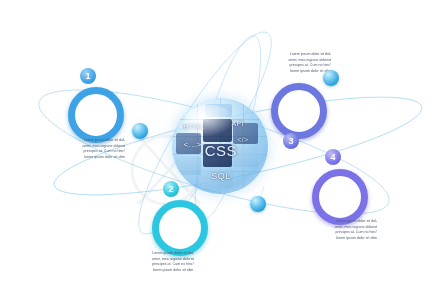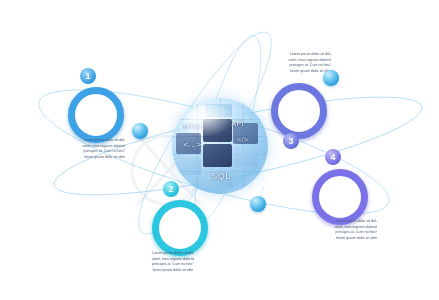--- a/index.html
+++ b/index.html
@@ -87,20 +87,21 @@
     <div class="tile dk" style="left:32%;top:22%;width:30%;height:24%"></div>
     <div class="tile md" style="left:64%;top:26%;width:26%;height:22%"></div>
     <div class="tile dk" style="left:32%;top:48%;width:30%;height:24%"></div>
     <div class="tile lt" style="left:4%;top:60%;width:26%;height:20%"></div>
     <div class="tile lt" style="left:64%;top:50%;width:26%;height:22%"></div>
     <div class="tile lt" style="left:30%;top:74%;width:34%;height:20%"></div>
     <div class="tile lt" style="left:34%;top:6%;width:28%;height:14%"></div>
 
     <span class="tlabel" style="left:12%;top:26%;">HTML</span>
     <span class="tlabel" style="left:62%;top:23%;">API</span>
+    <span class="tbig" style="left:34%;top:46%;">CSS</span>
     <span class="tlabel" style="left:41%;top:76%;font-size:9px;">SQL</span>
     <span class="tlabel" style="left:12%;top:44%;font-size:8px;">&lt;...&gt;</span>
     <span class="tlabel" style="left:68%;top:40%;font-size:7px;opacity:.8">&lt;/&gt;</span>
 
     <div class="gsheen"></div>
   </div>
 
   <div class="node">
     <div class="badge" style="left:80px;top:68px;width:16px;height:16px;
                 background:radial-gradient(circle at 35% 28%,#9BD2F4,#3EA2E6 62%,#1E7FC4);">

